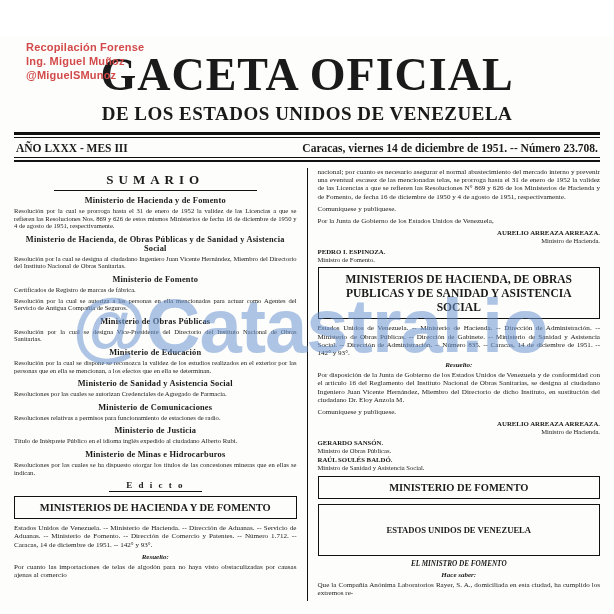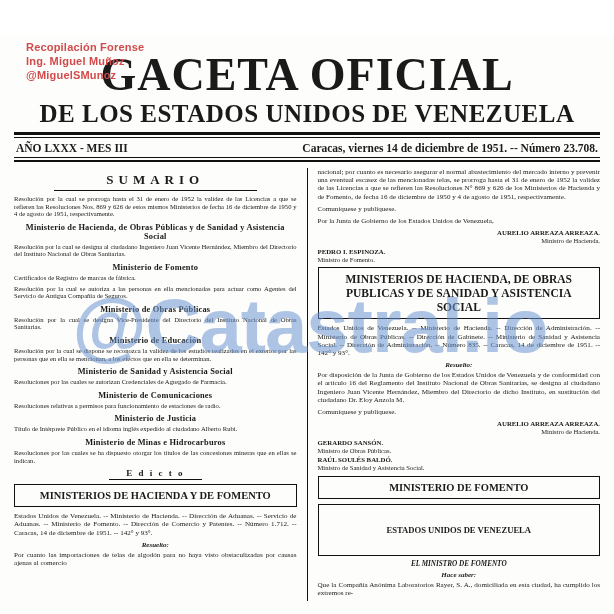--- a/index.html
+++ b/index.html
@@ -10,21 +10,21 @@
   .wm-top{position:absolute;top:4px;left:6px;z-index:40;font-family:"Liberation Sans",sans-serif;
           font-weight:bold;font-size:11px;line-height:14px;color:#d24a4a;letter-spacing:.2px;margin-left:20px;}
   .wm-big{position:absolute;z-index:39;left:10px;top:252px;width:600px;text-align:center;
           font-family:Liberation Sans, sans-serif;font-weight:bold;font-size:76px;line-height:76px;
           color:rgba(110,150,210,.55);white-space:nowrap;letter-spacing:-1px;}
 
   
   .masthead{padding:2px 12px 0 12px;text-align:center;margin-top:36px;}
   .gaceta{font-family:"Liberation Serif",serif;font-weight:bold;font-size:46px;line-height:50px;
           letter-spacing:1px;margin-top:12px;}
-  .estados{font-family:"Liberation Serif",serif;font-weight:bold;font-size:25px;line-height:24px;
+  .estados{font-family:"Liberation Serif",serif;font-weight:bold;font-size:19px;line-height:24px;
            letter-spacing:.5px;margin-top:2px;}
   .rule-thick{height:3px;background:#111;margin:6px 14px 0 14px;}
   .rule-thin{height:1px;background:#111;margin:2px 14px 0 14px;}
 
   .issueline{display:flex;justify-content:space-between;align-items:baseline;
              margin:4px 16px 0 16px;font-size:11.5px;font-weight:bold;}
   .issueline .mid{font-weight:bold;font-size:11.5px;}
   .rule-thin2{height:1px;background:#111;margin:3px 14px 0 14px;}
   .rule-thick2{height:2px;background:#111;margin:2px 14px 0 14px;}
 
@@ -82,20 +82,21 @@
   <div class="rule-thin2"></div>
   <div class="rule-thick2"></div>
 
   <div class="cols">
 
     <div class="col">
       <div class="sumario-title">SUMARIO</div>
       <div class="hr-s"></div>
 
       <div>
+        <div class="minhead">Ministerio de Hacienda y de Fomento</div>
         <div class="body-s">Resolución por la cual se prorroga hasta el 31 de enero de 1952 la validez de las Licencias a que se refieren las Resoluciones Nos. 869 y 626 de estos mismos Ministerios de fecha 16 de diciembre de 1950 y 4 de agosto de 1951, respectivamente.</div>
       </div>
       <div>
         <div class="minhead">Ministerio de Hacienda, de Obras Públicas y de Sanidad y Asistencia Social</div>
         <div class="body-s">Resolución por la cual se designa al ciudadano Ingeniero Juan Vicente Hernández, Miembro del Directorio del Instituto Nacional de Obras Sanitarias.</div>
       </div>
       <div>
         <div class="minhead">Ministerio de Fomento</div>
         <div class="body-s">Certificados de Registro de marcas de fábrica.</div>
         <div class="body-s">Resolución por la cual se autoriza a las personas en ella mencionadas para actuar como Agentes del Servicio de Antigua Compañía de Seguros.</div>

